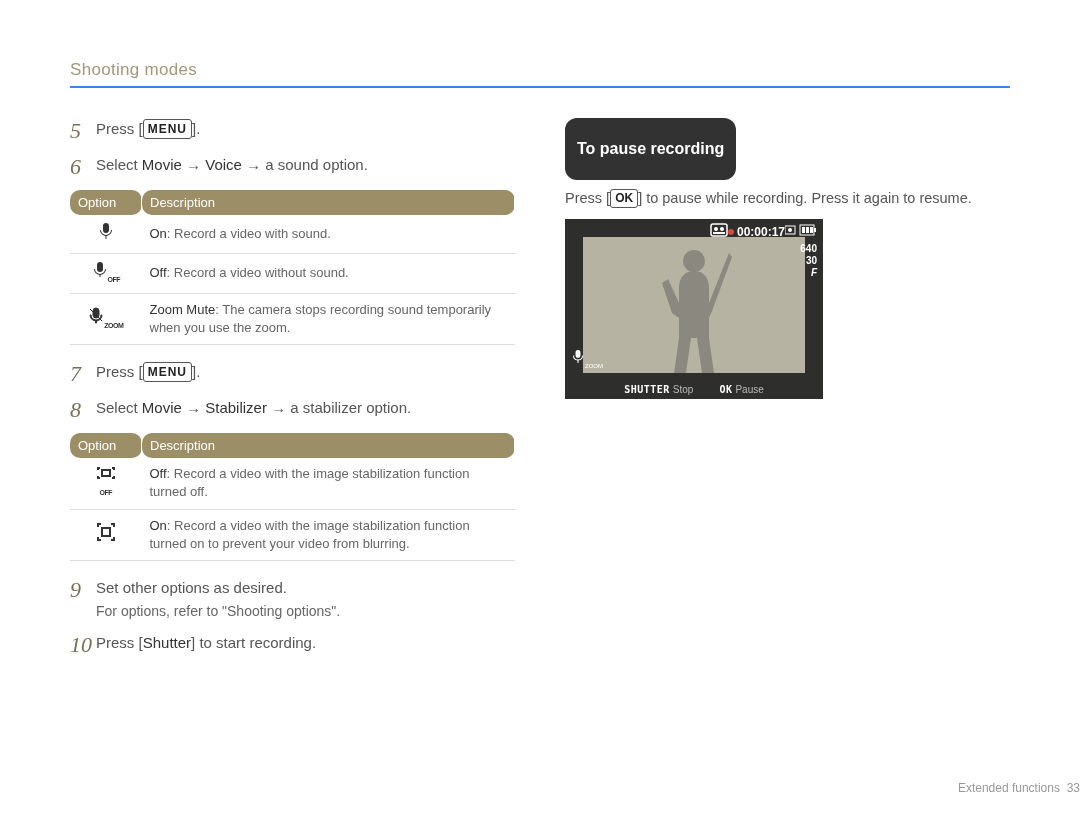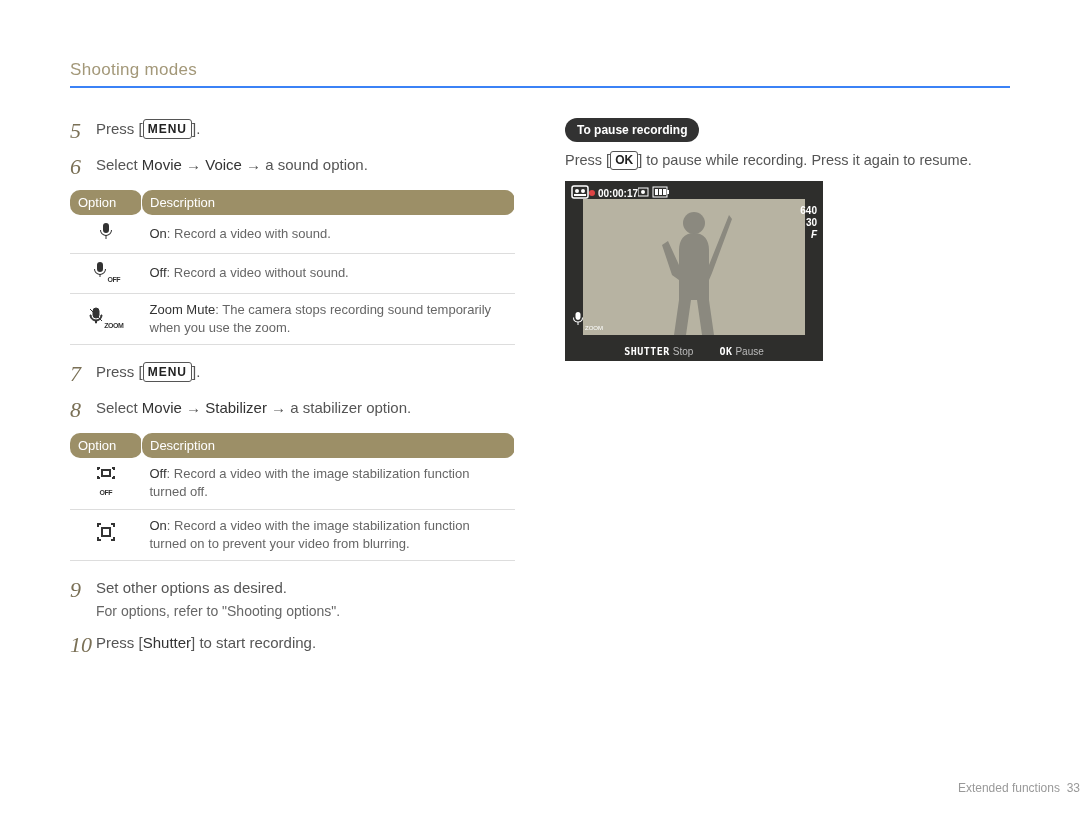--- a/index.html
+++ b/index.html
@@ -118,23 +118,23 @@
   }
   .stabilizer-off .sub {
     font-size: 7px; font-weight: bold; letter-spacing: -0.5px;
     display: block; margin-top: -2px;
   }
 
   .pill {
     display: inline-block;
     background: #323232;
     color: #fff;
-    font-size: 12px;
+    font-size: 16px;
     font-weight: bold;
-    padding: 5px 12px;
+    padding: 22px 12px;
     border-radius: 12px;
     margin-bottom: 8px;
   }
   .right-text {
     font-size: 14.5px;
     color: #555;
     line-height: 1.45;
     margin-bottom: 10px;
   }
 
@@ -150,23 +150,23 @@
   .camera-screen .gray-area {
     position: absolute;
     left: 18px; top: 18px; right: 18px; bottom: 26px;
     background: #b7b3a2;
     overflow: hidden;
   }
   .camera-screen .top-bar {
     position: absolute;
     left: 6px; right: 6px; top: 4px;
     display: flex;
-    justify-content: flex-start;
+    justify-content: flex-end;
     align-items: center;
-    font-size: 10px;
+    font-size: 12px;
     font-weight: bold;
   }
   .camera-screen .right-stats {
     position: absolute;
     right: 6px; top: 24px;
     font-size: 10px;
     text-align: right;
     line-height: 1.2;
     font-weight: bold;
   }

